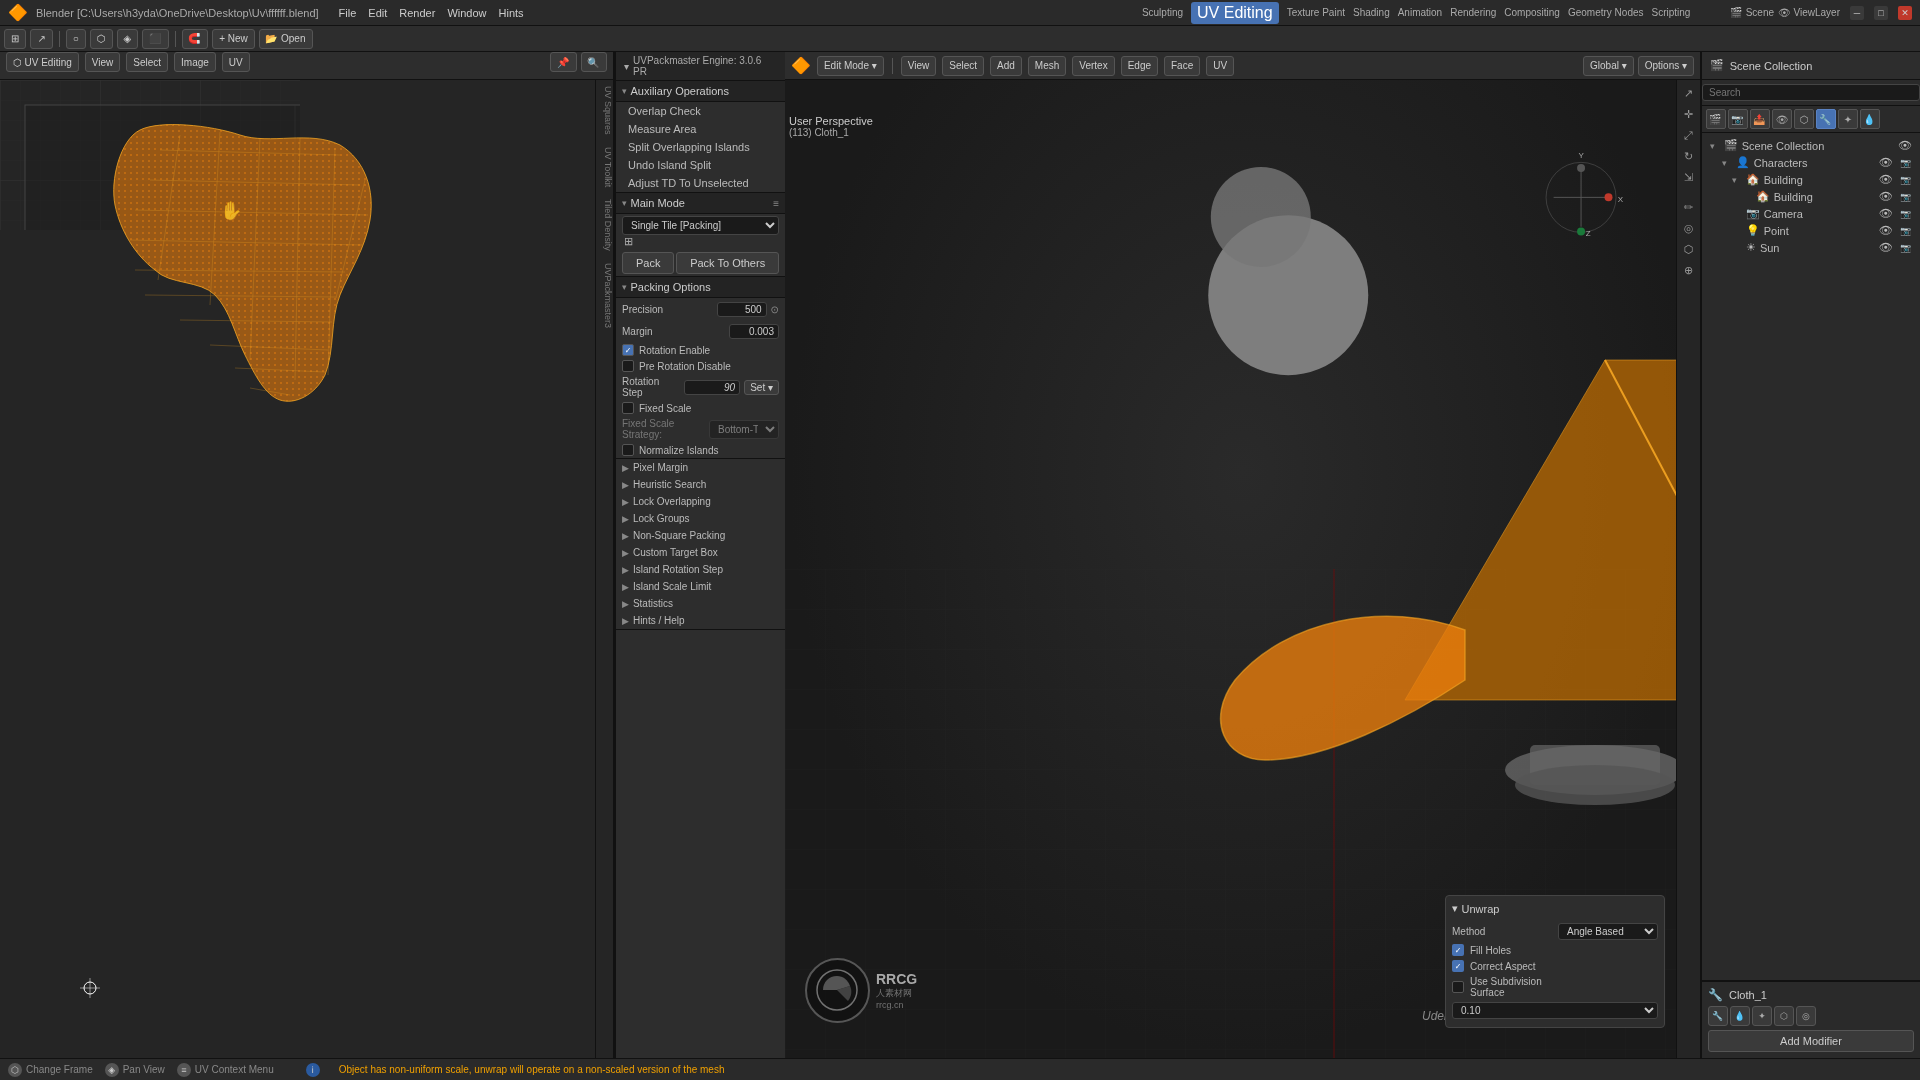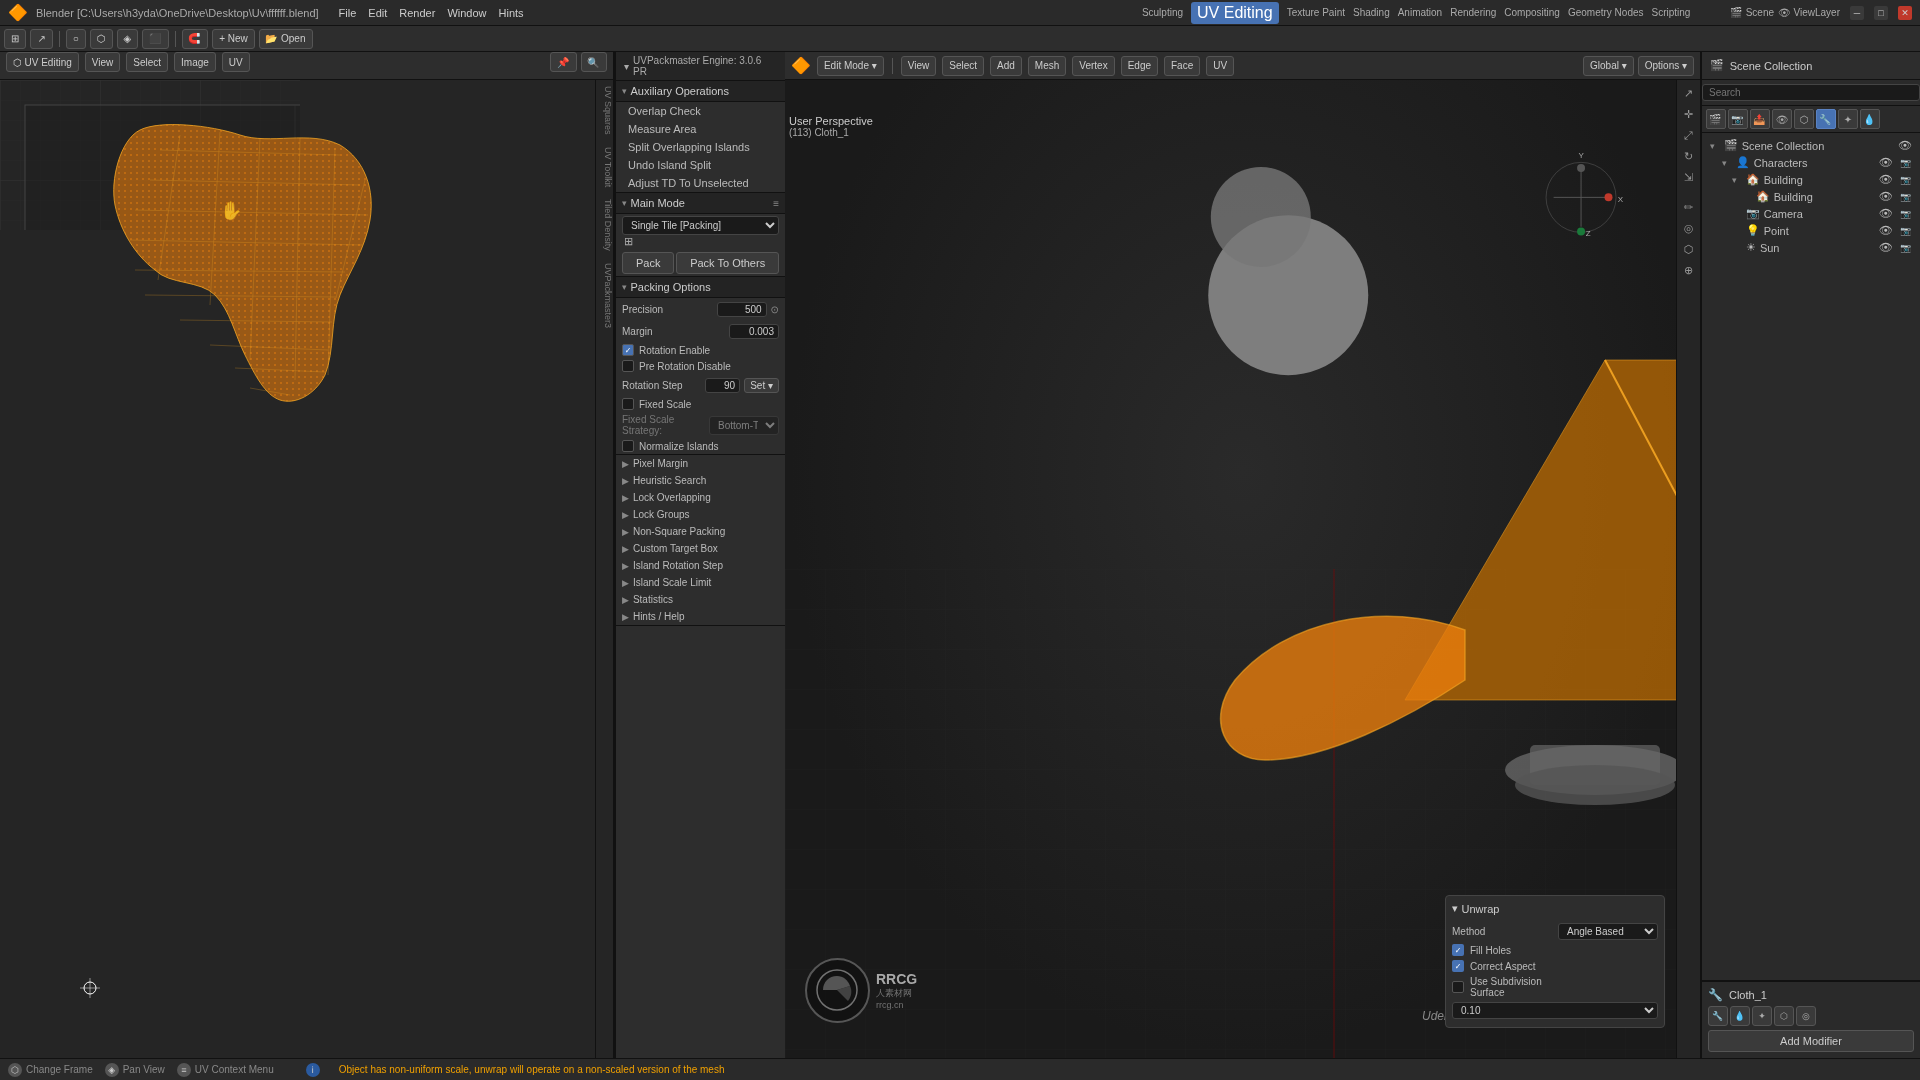--- a/index.html
+++ b/index.html
@@ -804,21 +804,21 @@
         <label>Rotation Enable</label>
       </div>
 
       <div class="checkbox-row">
         <div class="cb"></div>
         <label>Pre Rotation Disable</label>
       </div>
 
       <div class="pack-row">
         <span class="pack-row-label">Rotation Step</span>
-        <input class="pack-row-value" type="text" value="90" style="width: 35px;">
+        <input class="pack-row-value" type="text" value="90" style="width: 56px; font-style: italic;">
         <span class="pack-row-btn">Set ▾</span>
       </div>
 
       <div class="checkbox-row">
         <div class="cb"></div>
         <label>Fixed Scale</label>
       </div>
 
       <div class="pack-row" style="opacity:0.5;">
         <span class="pack-row-label">Fixed Scale Strategy:</span>

